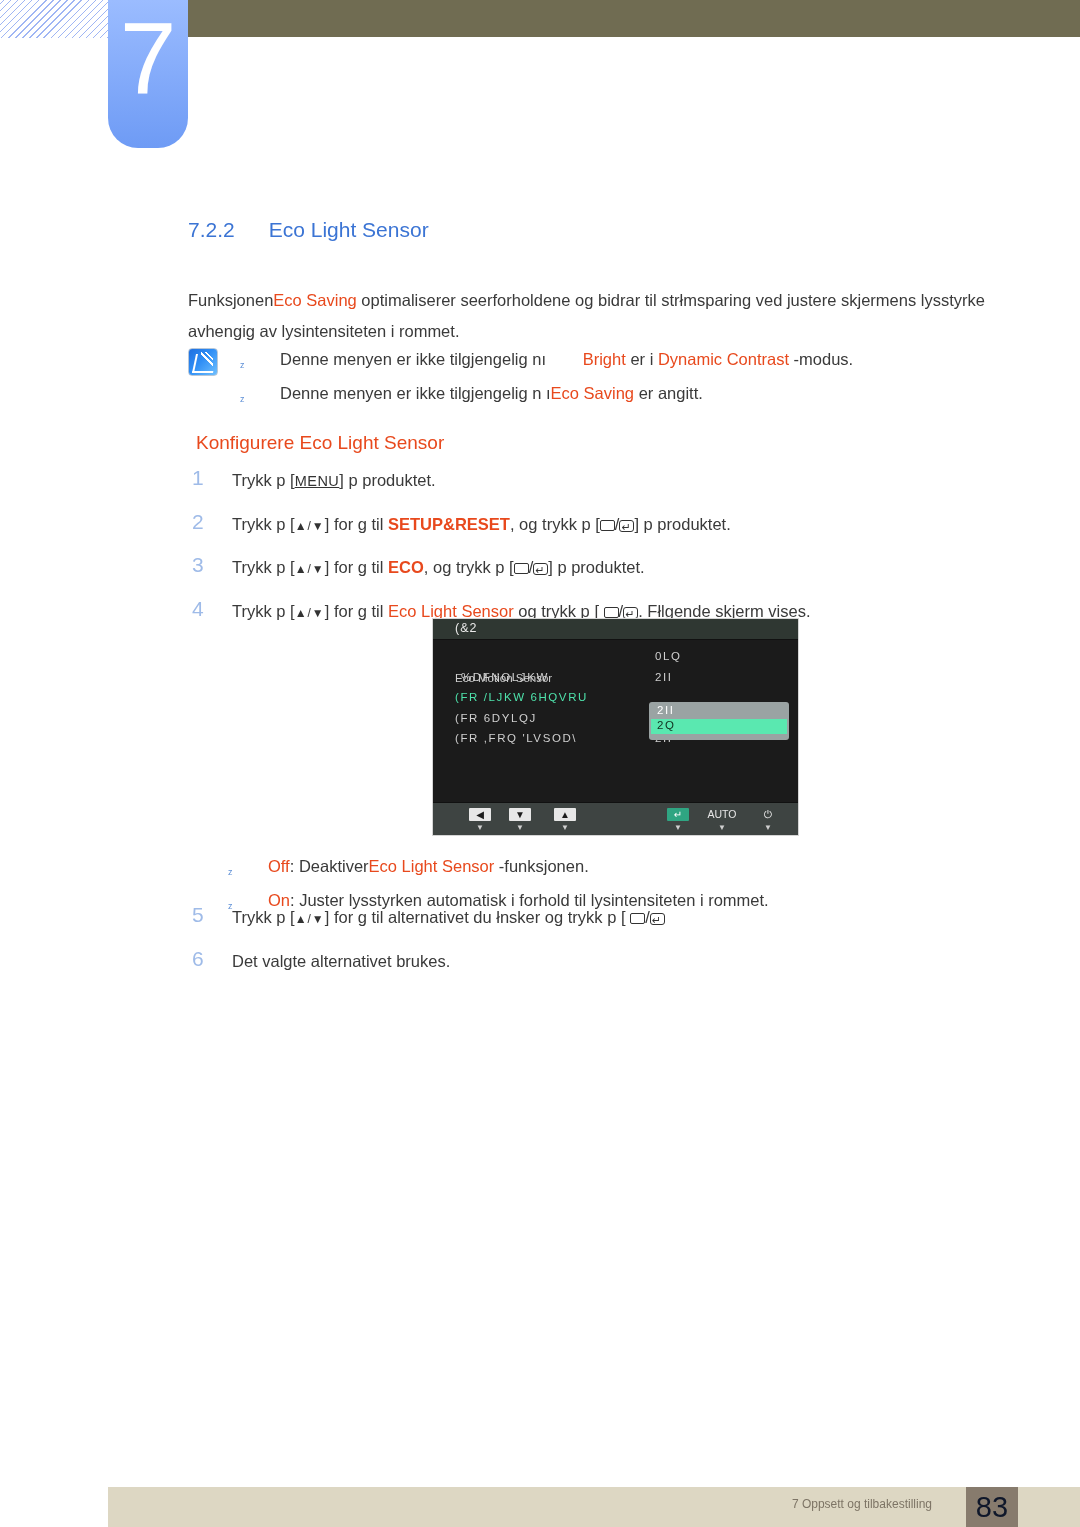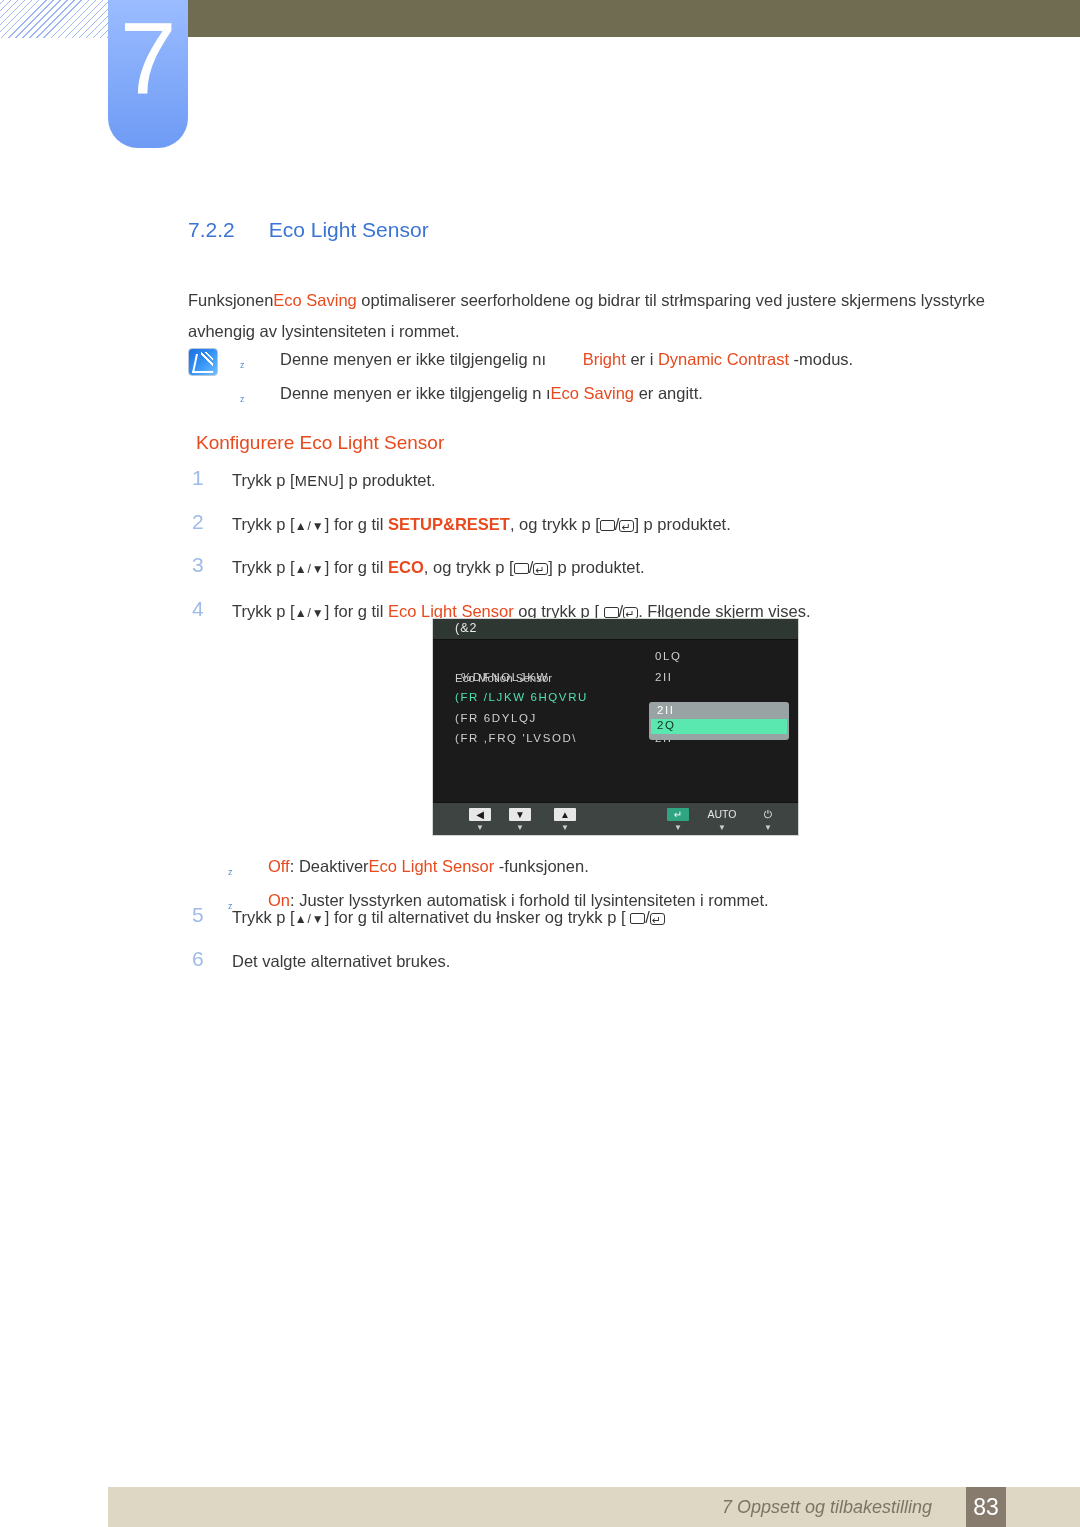--- a/index.html
+++ b/index.html
@@ -84,21 +84,21 @@
   }
 
   
   .steps { position:absolute; left:188px; top:308px; width:840px; }
   .step { position:relative; min-height:34px; padding-left:44px; font-size:16.5px; line-height:25px; margin-bottom:9.5px; }
   .step .sn {
     position:absolute; left:4px; top:-3px; font-size:21px; color:#9fbbe8;
   }
   .keycap {
     display:inline-block; font-size:14.5px; letter-spacing:.5px;
-    color:#333; vertical-align:baseline;
+    color:#333; vertical-align:baseline;text-decoration:underline;
   }
   .arrowkeys { display:inline-block; font-size:12px; letter-spacing:1px; color:#333; }
   .glyph-sq {
     display:inline-block; width:15px; height:11px;
     border:1.6px solid #333; border-radius:2px;
     vertical-align:-1px;
   }
   .glyph-enter {
     display:inline-block; width:15px; height:12px; position:relative;
     border:1.6px solid #333; border-radius:3px; vertical-align:-2px;
@@ -159,26 +159,26 @@
   .steps2 { position:absolute; left:188px; top:745px; width:840px; }
 
   
   .footer { position:absolute; left:0; bottom:0; width:1080px; height:67px; }
   .footer-bar {
     position:absolute; left:108px; top:27px; width:972px; height:40px;
     background:#ddd7c3;
   }
   .footer-txt {
     position:absolute; right:148px; top:37px;
-    font-size:18px; color:#7d7465;font-style:italic;
+    font-size:12px; color:#7d7465;
   }
   .footer-page {
-    position:absolute; left:966px; top:27px; width:40px; height:40px;
-    background:#877b6d; color:#ffffff;
-    font-size:23px; line-height:40px; text-align:center;
+    position:absolute; left:966px; top:27px; width:52px; height:40px;
+    background:#877b6d; color:#0f172a;
+    font-size:29px; line-height:40px; text-align:center;
   }
 </style>
 </head>
 <body>
 
 <div class="header">
   <div class="hatch"></div>
   <div class="olivebar"></div>
   <div class="chapnum">7</div>
 </div>

